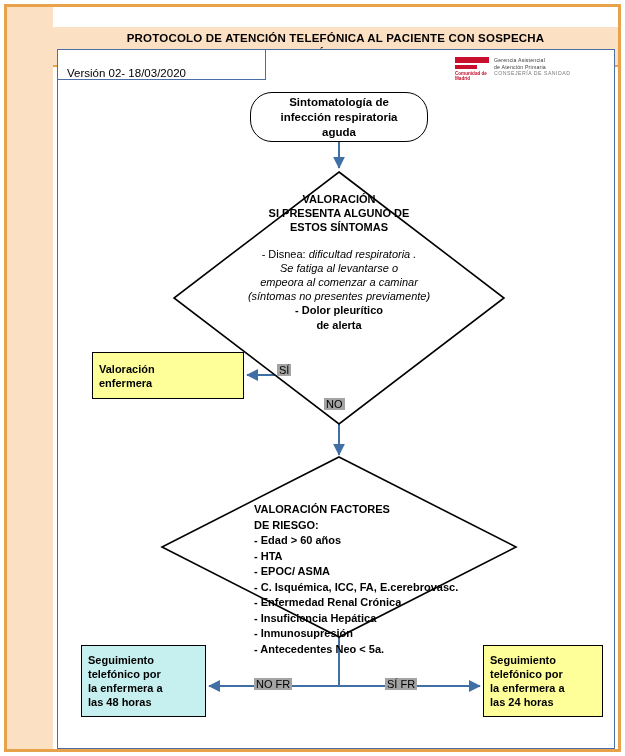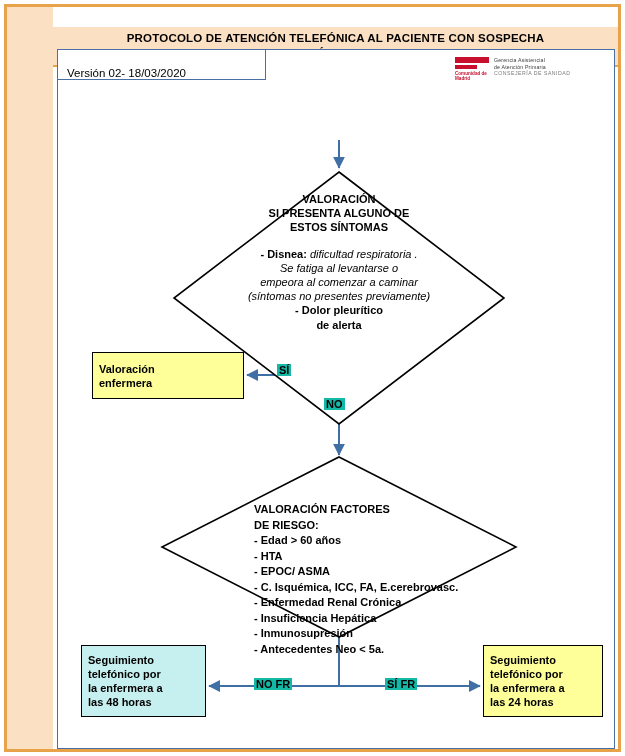--- a/index.html
+++ b/index.html
@@ -195,23 +195,23 @@
     line-height: 15.5px;
     margin-top: 27px;
   }
   .ital {
     font-style: italic;
     font-weight: normal;
   }
   .edge-label {
     position: absolute;
     font-size: 11px;
-    font-weight: bold;
-    color: #000;
-    background: #14b8a6;
+    font-weight: normal;
+    color: #000;
+    background: #a3a3a3;
     padding: 0 2px;
   }
   svg.connectors {
     position: absolute;
     left: 0;
     top: 0;
     width: 625px;
     height: 756px;
     pointer-events: none;
   }
@@ -262,31 +262,38 @@
     <line x1="339" y1="375" x2="247" y2="375" stroke="#3f6fa5" stroke-width="2" marker-end="url(#arrowBlue)"></line>
     <line x1="339" y1="348" x2="339" y2="424" stroke="#3f6fa5" stroke-width="2"></line>
 
     <line x1="339" y1="424" x2="339" y2="455" stroke="#3f6fa5" stroke-width="2" marker-end="url(#arrowBlue)"></line>
 
     <line x1="339" y1="636" x2="339" y2="686" stroke="#3f6fa5" stroke-width="2"></line>
     <line x1="339" y1="686" x2="209" y2="686" stroke="#3f6fa5" stroke-width="2" marker-end="url(#arrowBlue)"></line>
     <line x1="339" y1="686" x2="480" y2="686" stroke="#3f6fa5" stroke-width="2" marker-end="url(#arrowBlue)"></line>
   </svg>
 
+  <div class="node rounded-box" style="left:250px; top:92px; width:178px; height:50px;">
+    <div>
+      <span>Sintomatología de</span><br>
+      <span>infección respiratoria</span><br>
+      <span>aguda</span>
+    </div>
+  </div>
 
   <div class="diamond-wrap" style="left:172px; top:170px; width:334px; height:256px;">
     <svg width="334" height="256" viewBox="0 0 334 256">
       <polygon points="167,2 332,128 167,254 2,128" fill="#ffffff" stroke="#000000" stroke-width="1.6"></polygon>
     </svg>
     <div class="diamond-label" style="left:22px; top:22px; width:290px;">
       <div class="hdr">VALORACIÓN</div>
       <div class="hdr">SI PRESENTA ALGUNO DE</div>
       <div class="hdr" style="margin-bottom:12px;">ESTOS SÍNTOMAS</div>
       <div>
-        <span style="font-weight:bold;">- Disnea:</span><span class="ital"> dificultad respiratoria .</span>
+        <span style="font-weight:normal;">- Disnea:</span><span class="ital"> dificultad respiratoria .</span>
       </div>
       <div class="ital">Se fatiga al levantarse o</div>
       <div class="ital">empeora al comenzar a caminar</div>
       <div class="ital">(síntomas no presentes previamente)</div>
       <div class="lines">- Dolor pleurítico</div>
       <div class="lines">de alerta</div>
     </div>
   </div>
 
   <div class="node yellow-box" style="left:92px; top:352px; width:152px; height:47px;">

